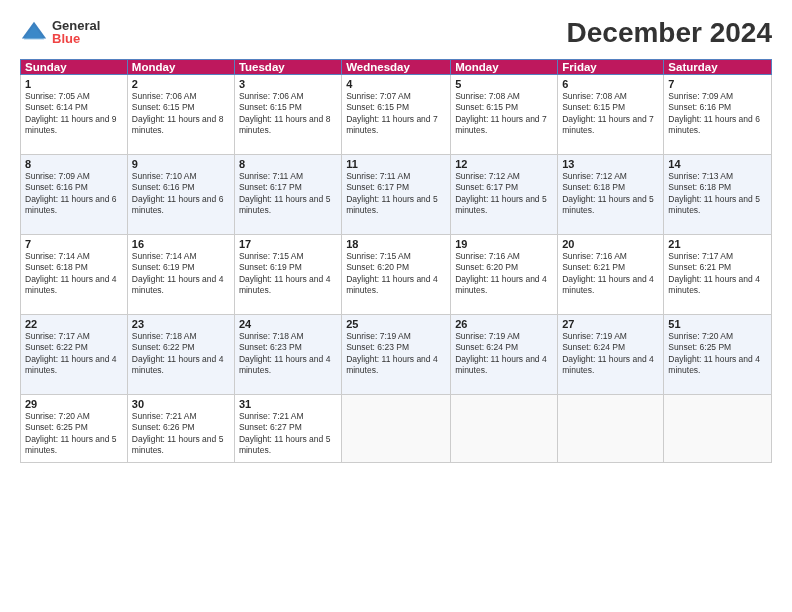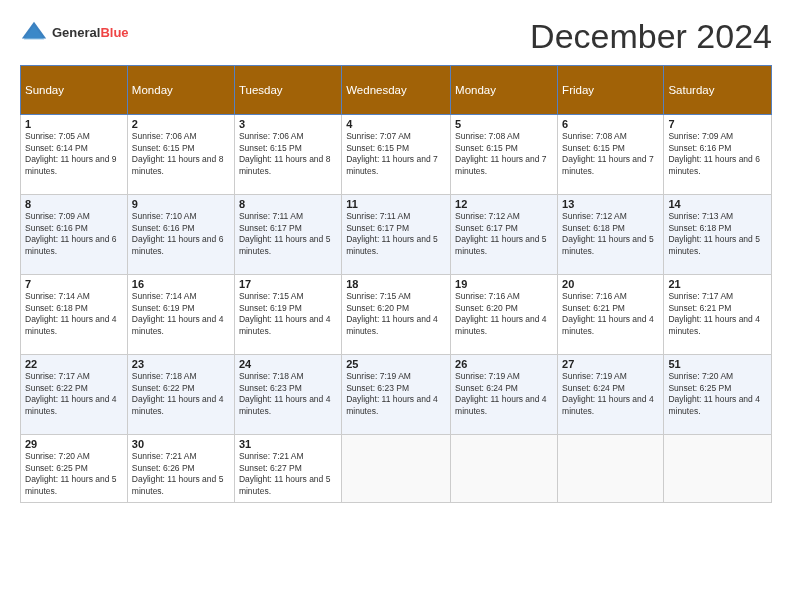--- a/index.html
+++ b/index.html
@@ -22,60 +22,60 @@
       align-items: flex-start;
       margin-bottom: 10px;
     }
     .logo {
       display: flex;
       align-items: center;
       gap: 4px;
     }
     .logo-text {
       display: flex;
-      flex-direction: row;
+      flex-direction: column;
       line-height: 1;
     }
     .logo-general {
       font-size: 13px;
       font-weight: bold;
       color: #333;
     }
     .logo-blue {
       font-size: 13px;
       font-weight: bold;
       color: #ef4444;
     }
     .logo-icon {
       width: 28px;
       height: 28px;
     }
     .title-section {
       text-align: right;
     }
     .main-title {
-      font-size: 34px;
-      font-weight: 400;
+      font-size: 28px;
+      font-weight: 700;
       color: #333;
       line-height: 1.1;
     }
     .subtitle {
       font-size: 13px;
       color: #555;
     }
     .calendar {
       width: 100%;
       border-collapse: collapse;
     }
     .calendar th {
-      background: #a16207;
+      background: #be185d;
       color: #fff;
       font-size: 11.5px;
-      font-weight: normal;
-      padding: 18px 4px;
+      font-weight: bold;
+      padding: 1px 4px;
       text-align: left;
       border: 1px solid #5580c0;
     }
     .calendar td {
       border: 1px solid #ccc;
       vertical-align: top;
       padding: 3px 4px;
       width: 113px;
       height: 80px;
       background: #fff;

